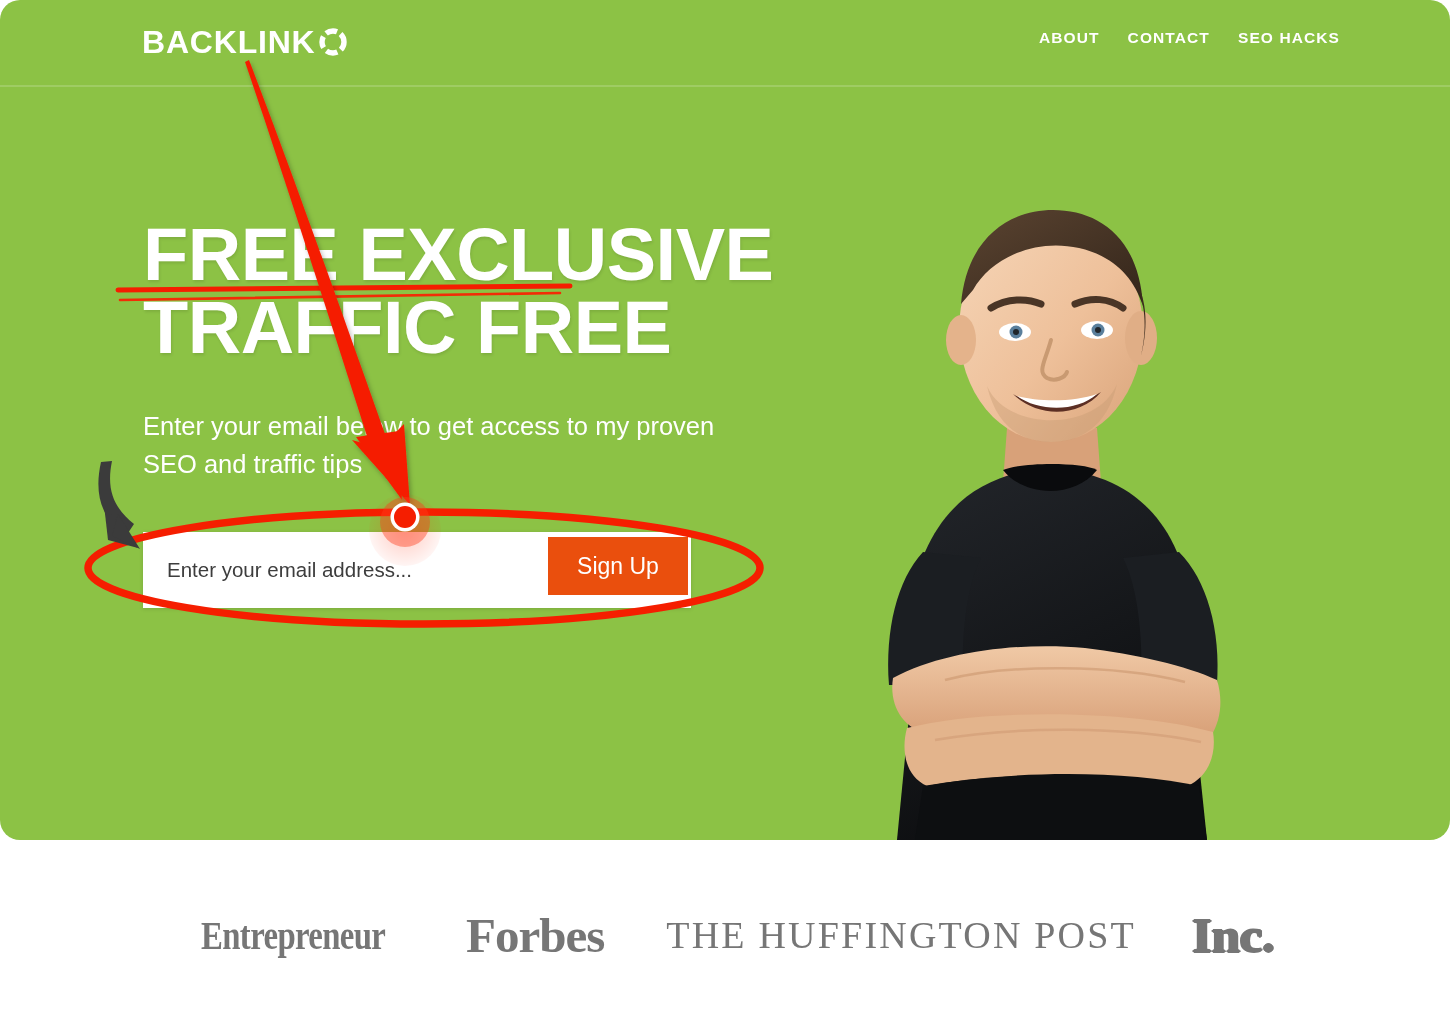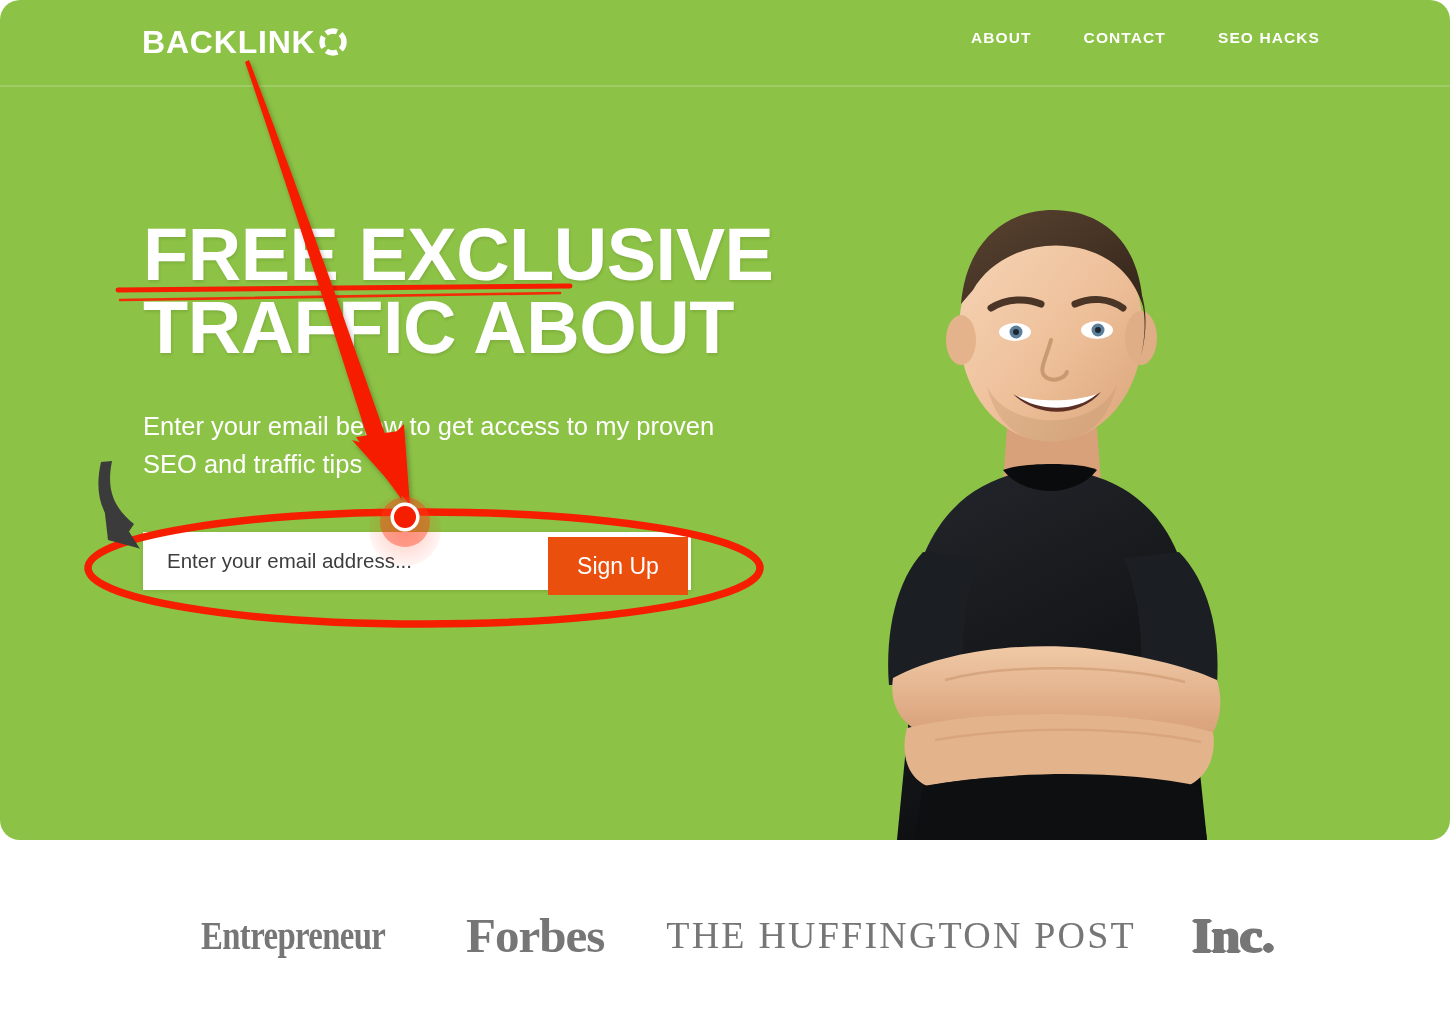--- a/index.html
+++ b/index.html
@@ -46,22 +46,22 @@
   }
   .logo-ring {
     position:relative;
     width:30px; height:30px;
     margin-left:2px;
     display:inline-block;
   }
   .logo-ring svg { display:block; }
 
   .nav {
-    position:absolute; right:130px; top:29px;
-    display:flex; align-items:center; gap:52px;
+    position:absolute; right:110px; top:29px;
+    display:flex; align-items:center; gap:28px;
   }
   .nav-item {
     color:#ffffff;
     font-size:15.5px;
     font-weight:bold;
     letter-spacing:1.1px;
     text-decoration:none;
     white-space:nowrap;
     cursor:pointer;
   }
@@ -85,21 +85,21 @@
     font-size:25.5px;
     font-weight:300;
     line-height:1.48;
     width:620px;
     z-index:3;
   }
 
   
   .signup-form {
     position:absolute; left:143px; top:532px;
-    width:548px; height:58px;
+    width:548px; height:76px;
     background:#ffffff;
     box-shadow:0 1px 4px rgba(0,0,0,0.13);
     z-index:4;
     display:flex; align-items:center;
   }
   .email-input {
     border:none; outline:none; background:transparent;
     height:66px;
     width:390px;
     padding-left:24px;
@@ -275,21 +275,21 @@
       <div class="nav">
         <a class="nav-item" href="#">ABOUT</a>
         <a class="nav-item" href="#">CONTACT</a>
         <a class="nav-item" href="#">SEO HACKS</a>
       </div>
     </div>
     <div class="header-divider"></div>
 
     <h1 class="headline">
       <span class="line">FREE EXCLUSIVE</span>
-      <span class="line">TRAFFIC ABOUT</span>
+      <span class="line">TRAFFIC FREE</span>
     </h1>
 
     <p class="subhead">Enter your email below to get access to my proven SEO and traffic tips</p>
 
     <div class="signup-form">
       <input class="email-input" type="text" placeholder="Enter your email address..." style="">
       <button class="signup-button">Sign Up</button>
     </div>
 
   </div>

